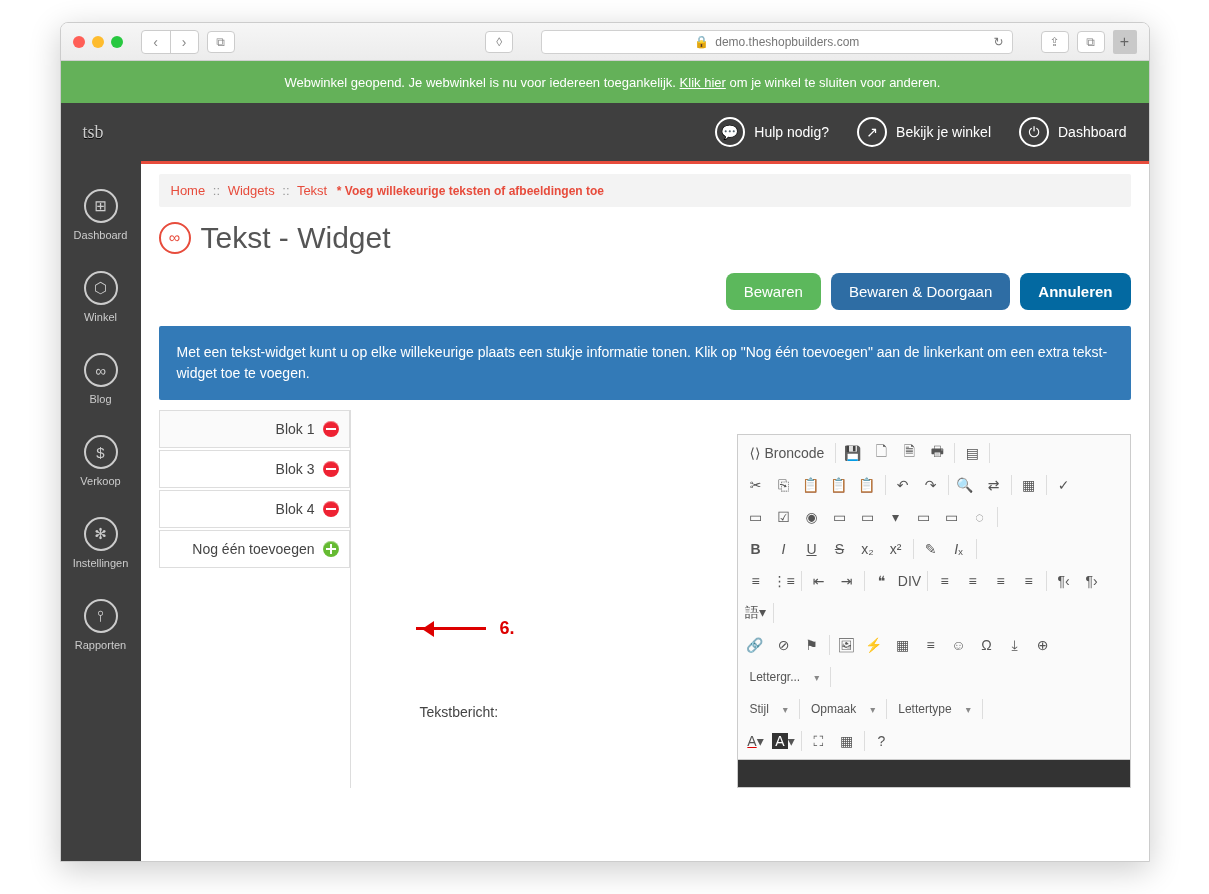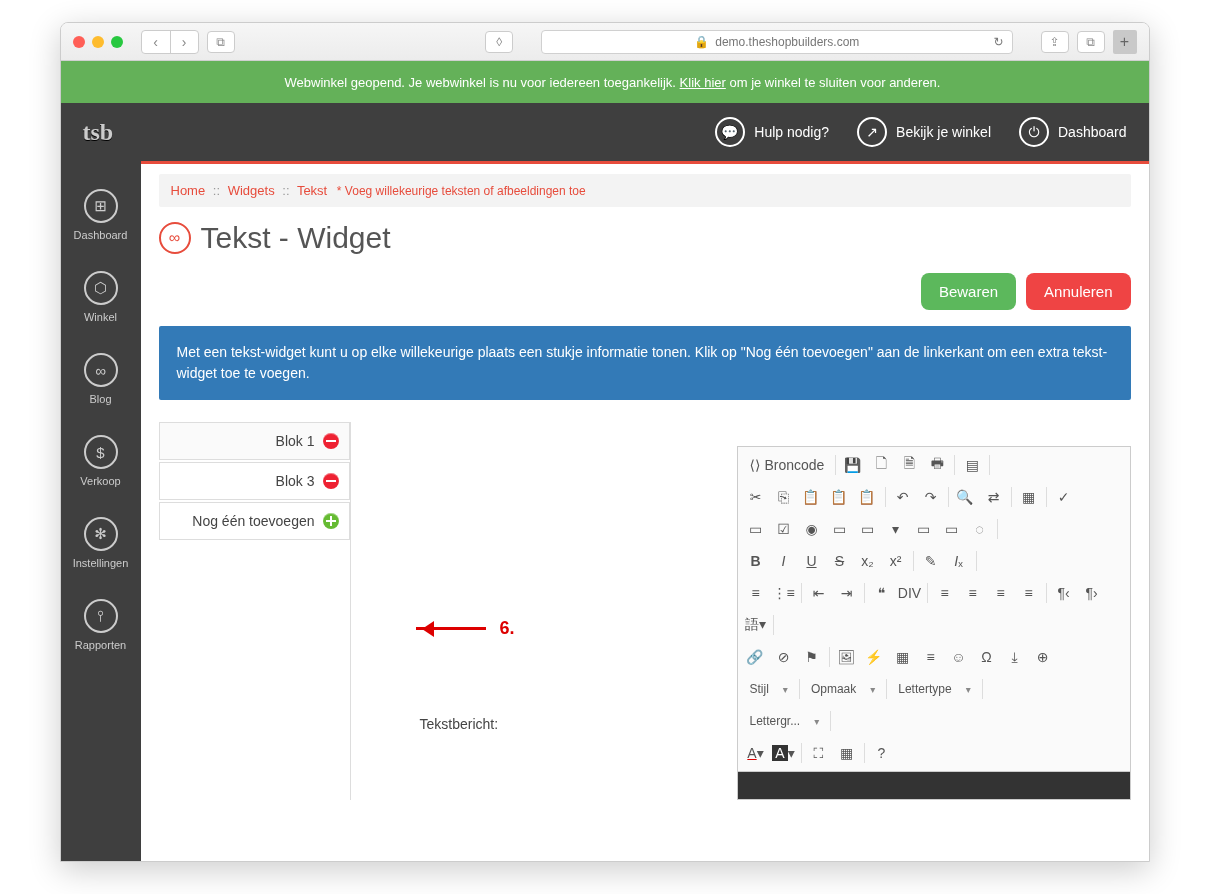--- a/index.html
+++ b/index.html
@@ -18,46 +18,46 @@
 .addr{flex:1;height:24px;background:#fff;border:1px solid #d0d0d0;border-radius:4px;margin:0 20px;display:flex;align-items:center;justify-content:center;font-size:12px;color:#777;gap:6px;position:relative;}
 .addr .reload{position:absolute;right:8px;}
 .tabplus{width:24px;height:24px;background:#c9c9c9;display:flex;align-items:center;justify-content:center;color:#666;font-size:16px;border-radius:2px;}
 
 
 .banner{height:42px;background:#64b159;color:#fff;display:flex;align-items:center;justify-content:center;font-size:13px;padding-left:16px;}
 .banner a{color:#fff;text-decoration:underline;}
 
 
 .topbar{height:58px;background:#3f3f3f;display:flex;align-items:center;padding:0 22px;}
-.logo{font-family:Georgia,serif;color:#ccc;font-size:24px;font-weight:700;text-shadow:0 1px 0 #000;}
+.logo{font-family:Georgia,serif;color:#ccc;font-size:18px;font-weight:400;text-shadow:0 1px 0 #000;}
 .topbar-right{margin-left:auto;display:flex;gap:28px;}
 .top-link{display:flex;align-items:center;gap:9px;color:#fff;font-size:14px;}
 .circ-icon{width:30px;height:30px;border:2px solid #fff;border-radius:50%;display:flex;align-items:center;justify-content:center;font-size:14px;}
 
 
 .app{display:flex;height:702px;}
 .rail{width:80px;background:#3f3f3f;padding-top:28px;}
 .rail-item{display:flex;flex-direction:column;align-items:center;gap:6px;color:#ccc;font-size:11px;margin-bottom:30px;}
 .rail-item .ricon{width:34px;height:34px;border:2px solid #ccc;border-radius:50%;display:flex;align-items:center;justify-content:center;font-size:15px;}
 
 .main{flex:1;background:#fff;border-top:3px solid #e74c3c;overflow:auto;}
 .crumbs{margin:10px 18px 0;background:#f3f3f3;border-radius:2px;padding:9px 12px;font-size:13px;}
 .crumbs a{color:#e74c3c;text-decoration:none;margin-top:36px;}
 .crumbs .sep{color:#999;margin:0 4px;}
-.crumbs .note{color:#e74c3c;font-weight:400;margin-left:6px;font-size:12px;}
+.crumbs .note{color:#e74c3c;font-weight:700;margin-left:6px;font-size:12px;}
 
 .pgtitle{display:flex;align-items:center;gap:10px;margin:14px 18px 18px;}
 .pgtitle .ic{width:32px;height:32px;border:2px solid #e74c3c;border-radius:50%;display:flex;align-items:center;justify-content:center;color:#e74c3c;font-size:16px;}
 .pgtitle h1{font-size:30px;font-weight:300;color:#555;}
 
 .btns{display:flex;gap:10px;justify-content:flex-end;margin:0 18px 16px;}
 .btn{padding:10px 18px;border-radius:8px;color:#fff;font-size:15px;border:none;}
-.btn.save{background:#5cb85c;} .btn.cont{background:#2e6da4;} .btn.cancel{background:#ef4444;}
-
-.info{margin:0 18px 22px;background:#337ab7;color:#fff;padding:16px 18px;font-size:14px;border-radius:2px;line-height:1.5;}
+.btn.save{background:#5cb85c;} .btn.cont{background:#2e6da4;} .btn.cancel{background:#0369a1;font-weight:bold;}
+
+.info{margin:0 18px 10px;background:#337ab7;color:#fff;padding:16px 18px;font-size:14px;border-radius:2px;line-height:1.5;}
 
 .editrow{display:flex;margin:0 18px;}
 .blocks{width:192px;border-right:1px solid #ddd;margin-right:22px;}
 .blk{height:38px;border:1px solid #ddd;display:flex;align-items:center;justify-content:flex-end;padding-right:10px;gap:8px;font-size:14px;color:#444;margin-bottom:2px;background:#fff;}
 .blk.first{background:#fafafa;}
 .del{width:16px;height:16px;background:#e23;border-radius:50%;position:relative;box-shadow:inset 0 1px 0 rgba(255,255,255,.4);}
 .del::after{content:"";position:absolute;left:3px;right:3px;top:7px;height:2px;background:#fff;}
 .add{width:16px;height:16px;background:#6b3;border-radius:50%;position:relative;box-shadow:inset 0 1px 0 rgba(255,255,255,.4);}
 .add::before{content:"";position:absolute;left:3px;right:3px;top:7px;height:2px;background:#fff;}
 .add::after{content:"";position:absolute;top:3px;bottom:3px;left:7px;width:2px;background:#fff;}
@@ -171,36 +171,41 @@
         <span class="note">* Voeg willekeurige teksten of afbeeldingen toe</span>
       </div>
 
       <div class="pgtitle">
         <span class="ic">∞</span>
         <h1>Tekst - Widget</h1>
       </div>
 
       <div class="btns">
         <button class="btn save">Bewaren</button>
+        <button class="btn cont">Bewaren &amp; Doorgaan</button>
         <button class="btn cancel">Annuleren</button>
       </div>
 
       <div class="info">Met een tekst-widget kunt u op elke willekeurige plaats een stukje informatie tonen. Klik op "Nog één toevoegen" aan de linkerkant om een extra tekst-widget toe te voegen.</div>
 
       <div class="editrow">
         <div class="blocks">
           <div class="blk first">
               <span>Blok 1</span>
               <span class="del"></span>
             </div>
           <div class="blk">
               <span>Blok 3</span>
               <span class="del"></span>
             </div>
           <div class="blk">
+              <span>Blok 4</span>
+              <span class="del"></span>
+            </div>
+          <div class="blk">
               <span>Nog één toevoegen</span>
               <span class="add"></span>
             </div>
         </div>
 
         <div style="flex:1">
 
           <div style="display:flex;margin-top:24px;">
             <div style="width:330px;">
               <div class="label" style="margin-top:270px;margin-left:47px;">Tekstbericht:</div>
@@ -301,35 +306,35 @@
                   <div class="tbn">⚡</div>
                   <div class="tbn">▦</div>
                   <div class="tbn">≡</div>
                   <div class="tbn">☺</div>
                   <div class="tbn">Ω</div>
                   <div class="tbn">⤓</div>
                   <div class="tbn">⊕</div>
                 </div>
                 <div class="trow">
                   <div class="tsel">
+                      <span>Lettergr...</span>
+                    </div>
+                    <div class="tsep"></div>
+                </div>
+                <div class="trow">
+                  <div class="tsel">
                       <span>Stijl</span>
                     </div>
                     <div class="tsep"></div>
                   <div class="tsel">
                       <span>Opmaak</span>
                     </div>
                     <div class="tsep"></div>
                   <div class="tsel">
                       <span>Lettertype</span>
-                    </div>
-                    <div class="tsep"></div>
-                </div>
-                <div class="trow">
-                  <div class="tsel">
-                      <span>Lettergr...</span>
                     </div>
                     <div class="tsep"></div>
                 </div>
                 <div class="trow">
                   <div class="tbn"><u style="text-decoration-color:#d00">A</u>▾</div>
                   <div class="tbn"><span style="background:#333;color:#fff;padding:0 3px">A</span>▾</div>
                     <div class="tsep"></div>
                   <div class="tbn">⛶</div>
                   <div class="tbn">▦</div>
                     <div class="tsep"></div>

